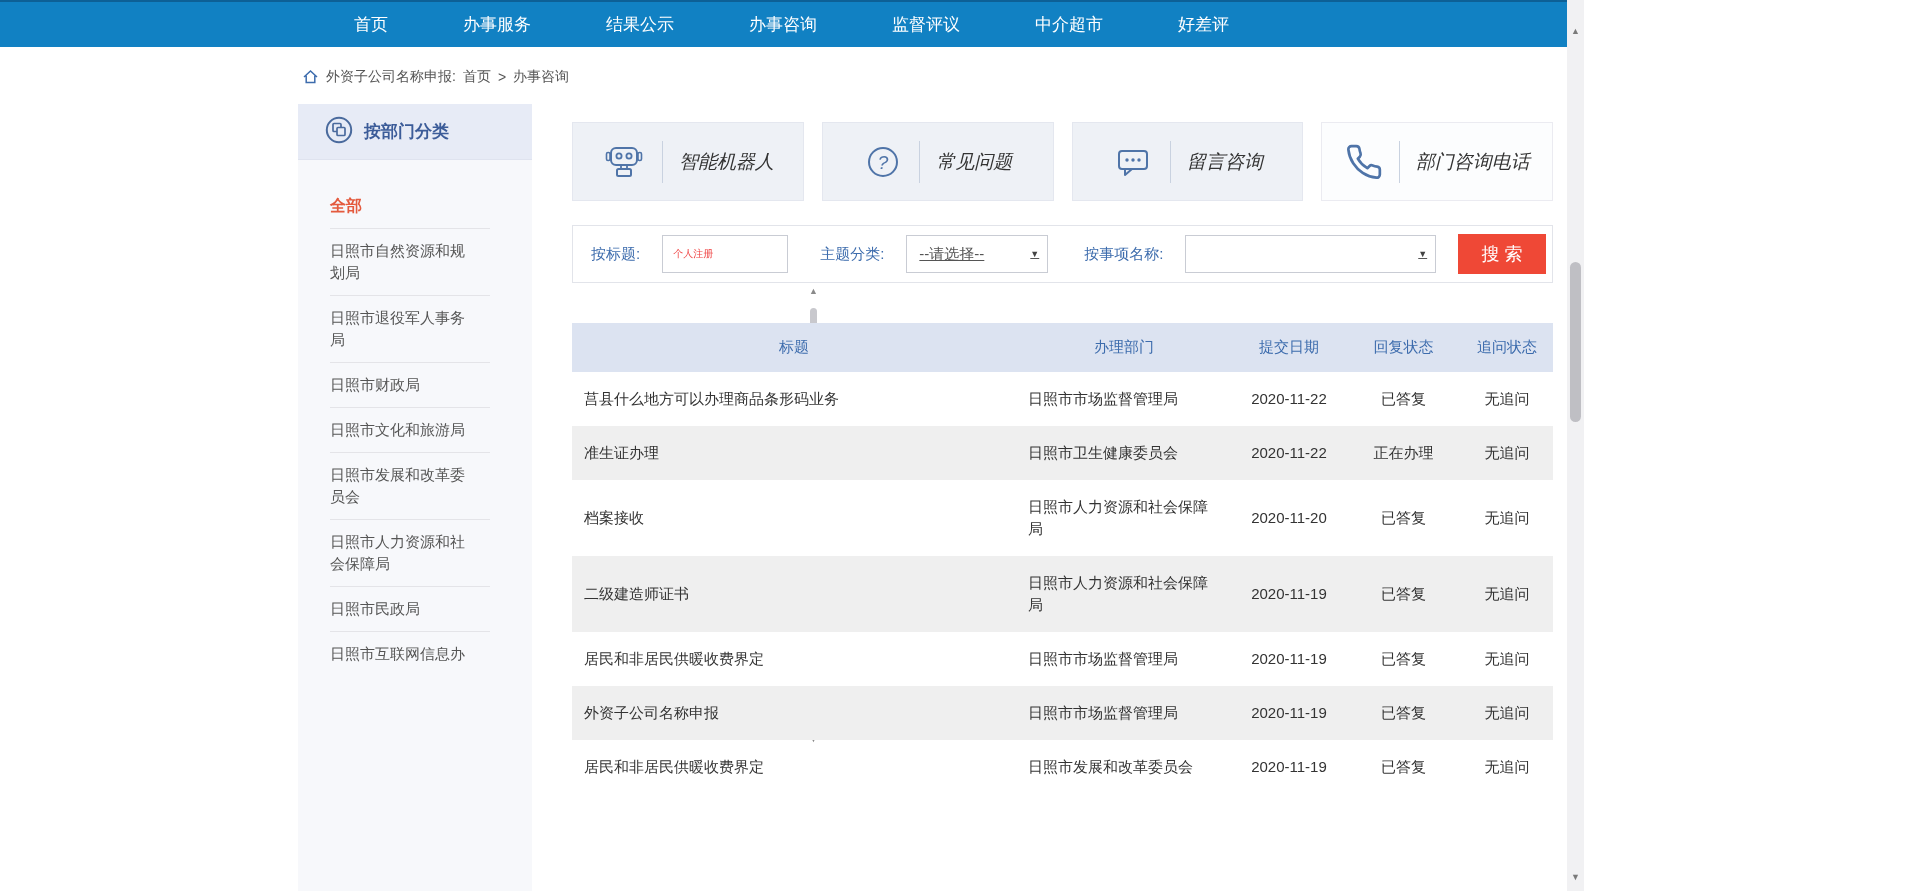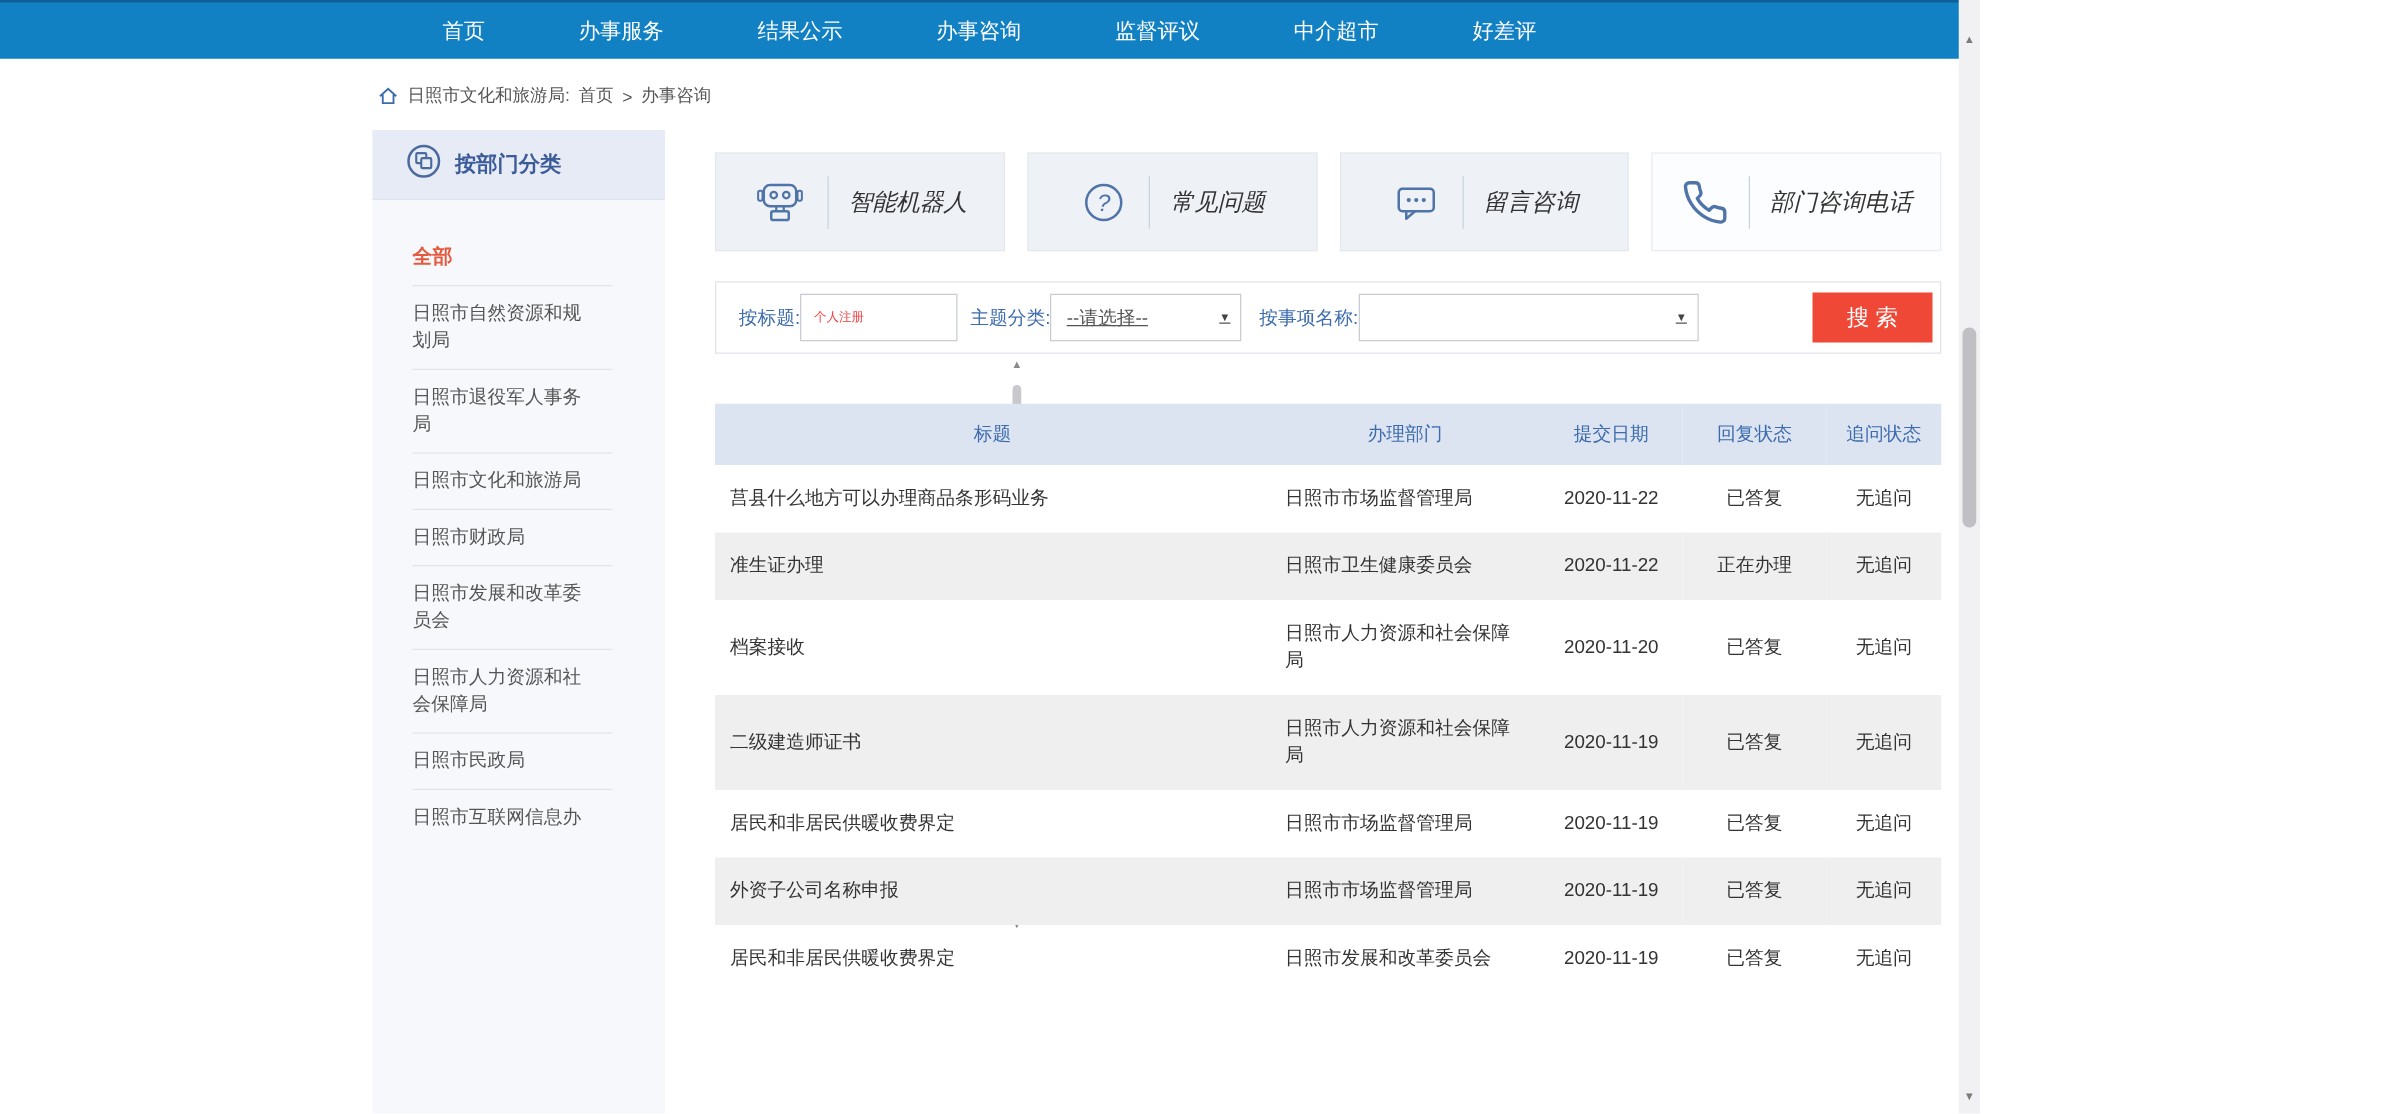--- a/index.html
+++ b/index.html
@@ -43,21 +43,21 @@
 
   .tabs { display:flex; gap:18px; margin-top:18px; }
   .tab { width:232px; height:79px; background:#eef1f6; border:1px solid #e4e7ef;
          display:flex; align-items:center; justify-content:center; gap:16px; cursor:pointer;font-style:italic; }
   .tab.light { background:#fcfdfe; border-color:#ebebf1; }
   .tab-divider { width:1px; height:42px; background:#c9d2e0; }
   .tab-label { font-size:19px; color:#333; white-space:nowrap; }
   .tab-icon svg { display:block; }
 
   .searchbar { margin-top:24px; height:58px; border:1px solid #e2e4ea; background:#fff;
-               display:flex; align-items:center; padding:0 6px 0 18px; gap:0; }
+               display:flex; align-items:center; padding:0 6px 0 18px; gap:22px; }
   .sb-label { font-size:15px; color:#3d6cad; white-space:nowrap; }
   .sb-input { width:126px; height:38px; border:1px solid #c9ccd4; background:#fff;
               font-size:10px; color:#ef4444; padding:0 10px; outline:none;
               font-family:"Liberation Sans","DejaVu Sans",sans-serif; }
   .sb-select { height:38px; border:1px solid #c9ccd4; background:#fff; display:flex;
                align-items:center; justify-content:space-between; padding:0 8px 0 12px;
                font-size:15px; color:#555; cursor:pointer;text-decoration:underline; }
   .sb-select .caret { font-size:9px; color:#444; }
   .sel-category { width:153px; margin-right:14px; }
   .sel-item { width:272px; }
@@ -111,43 +111,43 @@
     </div>
     <button class="help-btn">使用帮助</button>
   </div>
 
   <div class="breadcrumb">
     <span>
       <svg width="17" height="16" viewBox="0 0 17 16">
         <path d="M2 8 L8.5 2 L15 8 M4.2 6.8 V13.5 H12.8 V6.8" fill="none" stroke="#3d6cad" stroke-width="1.5"></path>
       </svg>
     </span>
-    <span>日照市文化和旅游局:</span>
+    <span>外资子公司名称申报:</span>
     <span class="crumb-link">首页</span>
     <span>&gt;</span>
     <span class="crumb-link">办事咨询</span>
   </div>
 
   <aside class="sidebar">
     <div class="sidebar-header">
       <span>
         <svg width="30" height="30" viewBox="0 0 30 30">
           <circle cx="15" cy="15" r="12.2" fill="none" stroke="#4a6a9d" stroke-width="2"></circle>
           <rect x="9" y="8.5" width="8" height="8" rx="1" fill="#e7ebf6" stroke="#4a6a9d" stroke-width="1.7"></rect>
           <rect x="13" y="12.5" width="8" height="8" rx="1" fill="#e7ebf6" stroke="#4a6a9d" stroke-width="1.7"></rect>
         </svg>
       </span>
       <span class="title">按部门分类</span>
     </div>
     <div class="sidebar-list">
       <div class="sidebar-item all">全部</div>
       <div class="sidebar-item">日照市自然资源和规划局</div>
       <div class="sidebar-item">日照市退役军人事务局</div>
+      <div class="sidebar-item">日照市财政局</div>
       <div class="sidebar-item">日照市文化和旅游局</div>
-      <div class="sidebar-item">日照市财政局</div>
       <div class="sidebar-item">日照市发展和改革委员会</div>
       <div class="sidebar-item">日照市人力资源和社会保障局</div>
       <div class="sidebar-item">日照市民政局</div>
       <div class="sidebar-item">日照市互联网信息办</div>
     </div>
     <div class="side-scroll">
       <span class="arr up">▲</span>
       <span class="thumb"></span>
       <span class="arr down">▼</span>
     </div>

